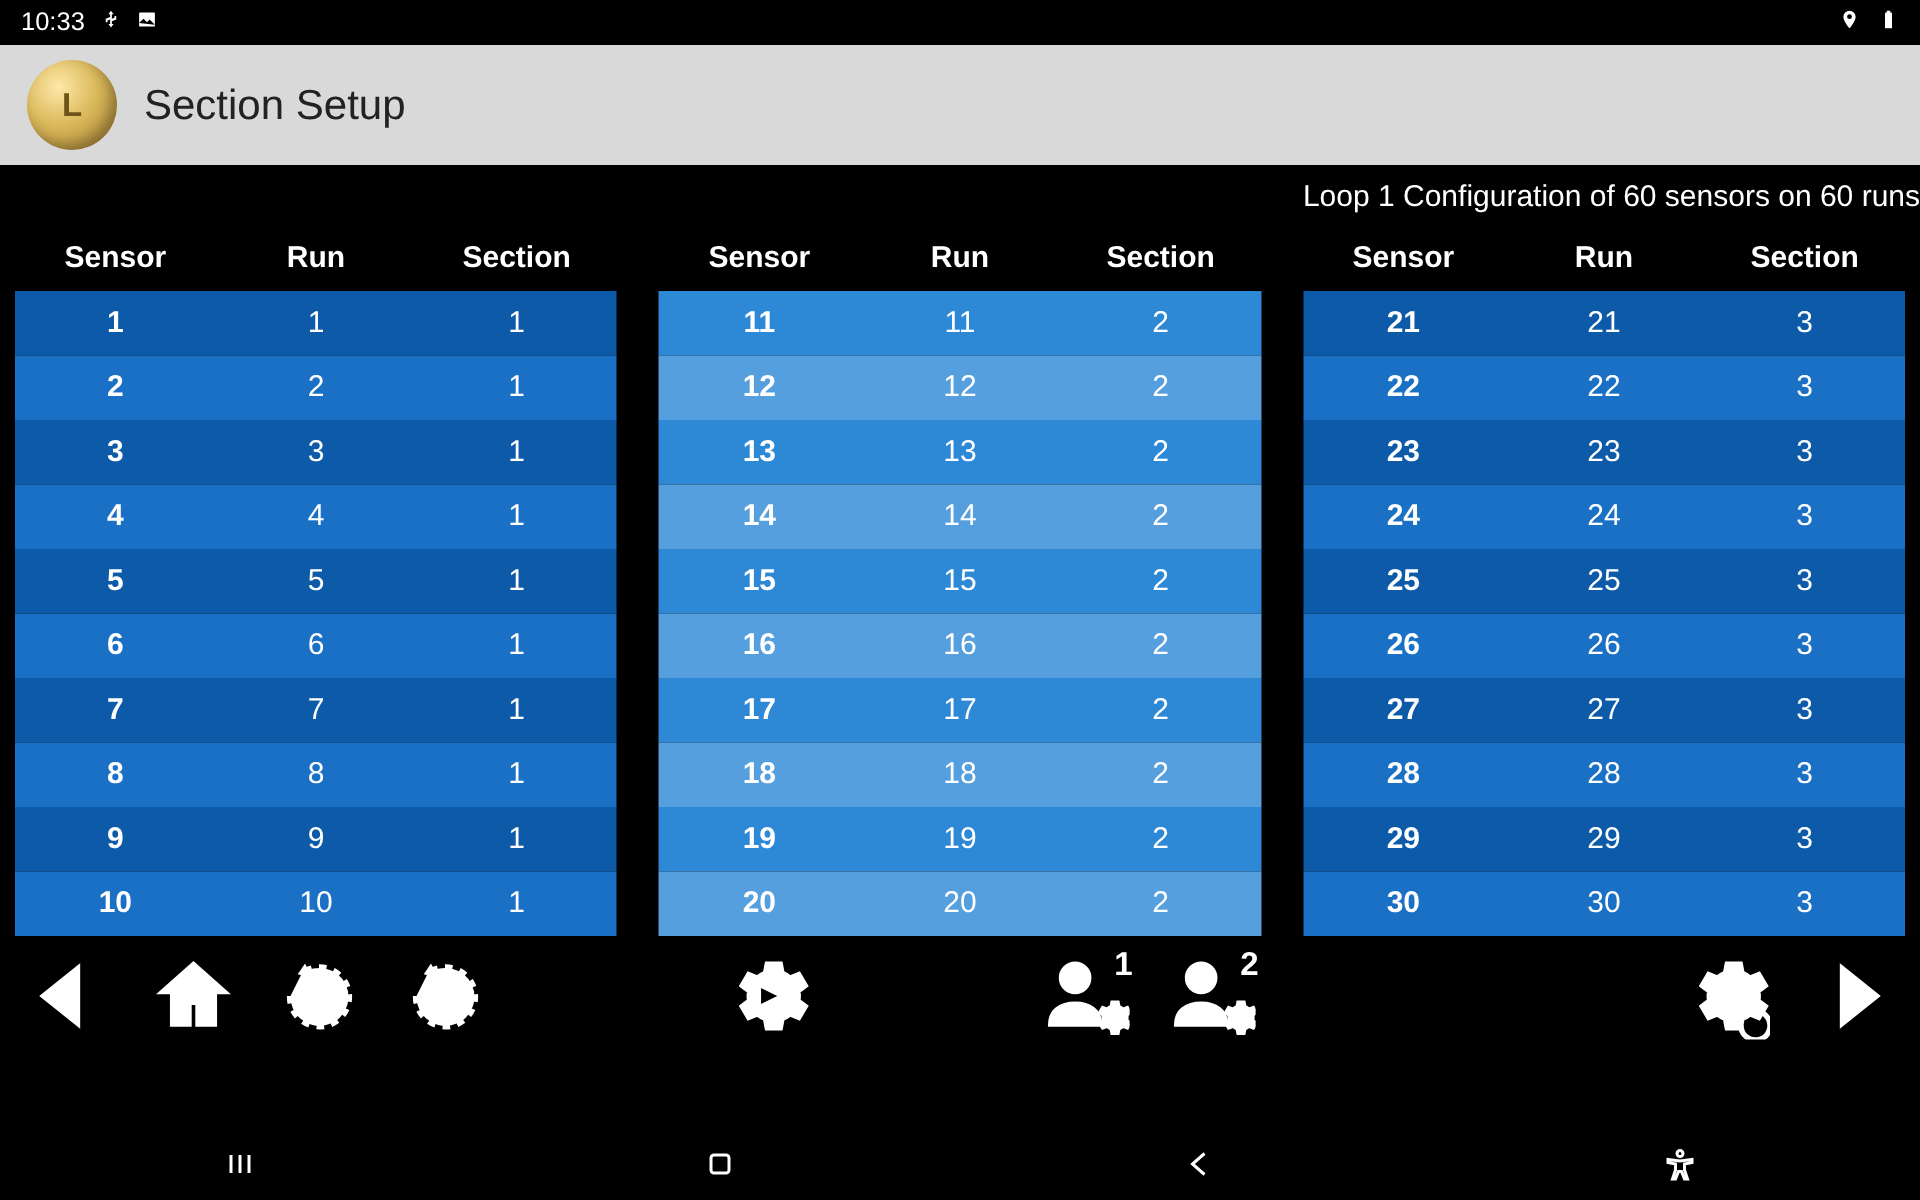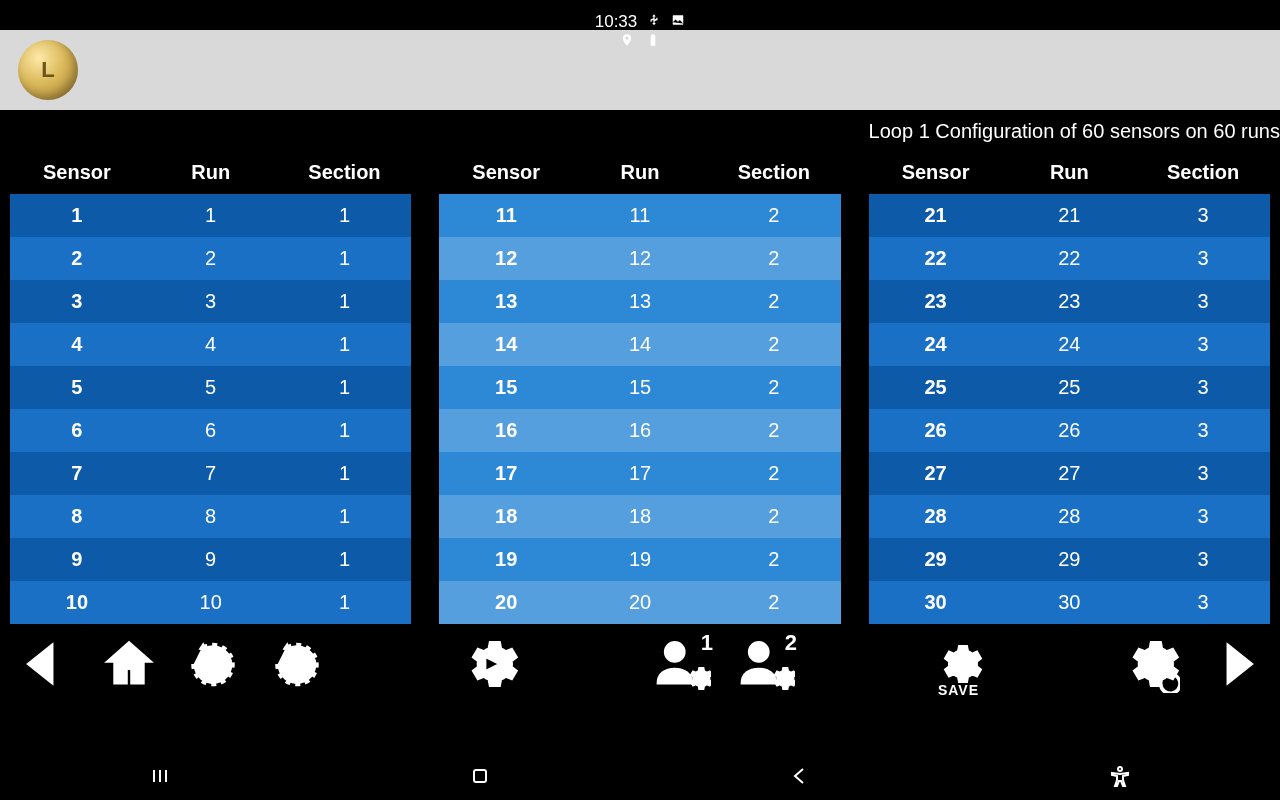--- a/index.html
+++ b/index.html
@@ -1,23 +1,22 @@
 <!DOCTYPE html>
 <html><head>
 <meta charset="utf-8">
 <style>
   * { margin: 0; padding: 0; box-sizing: border-box; }
   html, body { width: 1280px; height: 800px; font-family: Arial, Helvetica, sans-serif; background:#000; overflow:hidden; }
 
   
   .status-bar {
     height: 30px; background:#000; color:#fff; display:flex;
-    justify-content:space-between; align-items:center; padding:12px 14px;
+    justify-content:space-between; align-items:center; padding:0 14px;
     font-size:17px;
-    flex-direction:column;
   }
   .status-left { display:flex; gap:10px; align-items:center; }
   .status-right { display:flex; gap:12px; align-items:center; }
   .small-icon { width:14px; height:14px; display:inline-block; fill:#fff; }
 
   
   .app-header {
     height: 80px; background:#d9d9d9; display:flex; align-items:center;
     padding:0 18px; gap:18px;
   }
@@ -126,20 +125,21 @@
           <rect x="10" y="2" width="4" height="3"></rect>
         </svg>
     </span>
   </div>
 </div>
 
 <div class="app-header">
   <div class="logo">
     <span>L</span>
   </div>
+  <div class="title">Section Setup</div>
 </div>
 
 <div class="subtitle">Loop 1  Configuration of 60 sensors on 60 runs</div>
 
 <div class="tables">
   <div class="table t1">
     <div class="hdr">
       <div>Sensor</div>
       <div>Run</div>
       <div>Section</div>
@@ -372,26 +372,20 @@
       <path d="M2 20c0-4 3-6 7-6s7 2 7 6H2z" fill="#fff"></path>
       <g transform="translate(13,12) scale(.5)">
         <path d="M12 8a4 4 0 1 0 0 8 4 4 0 0 0 0-8zm9 4c0-.4 0-.8-.1-1.2l2.1-1.6-2-3.4-2.5 1a7 7 0 0 0-2-1.2L16 3h-4l-.5 2.6a7 7 0 0 0-2 1.2l-2.5-1-2 3.4L7.1 10.8A7 7 0 0 0 7 12c0 .4 0 .8.1 1.2L5 14.8l2 3.4 2.5-1c.6.5 1.3.9 2 1.2L12 21h4l.5-2.6c.7-.3 1.4-.7 2-1.2l2.5 1 2-3.4-2.1-1.6c.1-.4.1-.8.1-1.2z" fill="#fff"></path>
       </g>
     </svg>
     <span class="badge">2</span>
   </div>
 
   <div class="spacer"></div>
 
-  <div class="toolbtn">
-    <svg class="gear-svg" viewBox="0 0 24 24" style="width:48px;height:48px;">
-      <path d="M12 8a4 4 0 1 0 0 8 4 4 0 0 0 0-8zm9 4c0-.4 0-.8-.1-1.2l2.1-1.6-2-3.4-2.5 1a7 7 0 0 0-2-1.2L16 3h-4l-.5 2.6a7 7 0 0 0-2 1.2l-2.5-1-2 3.4L7.1 10.8A7 7 0 0 0 7 12c0 .4 0 .8.1 1.2L5 14.8l2 3.4 2.5-1c.6.5 1.3.9 2 1.2L12 21h4l.5-2.6c.7-.3 1.4-.7 2-1.2l2.5 1 2-3.4-2.1-1.6c.1-.4.1-.8.1-1.2z" fill="#fff"></path>
-    </svg>
-    <span class="save-label">SAVE</span>
-  </div>
 
   <div class="spacer"></div>
 
   <div class="toolbtn">
     <svg viewBox="0 0 24 24">
       <path d="M12 8a4 4 0 1 0 0 8 4 4 0 0 0 0-8zm9 4c0-.4 0-.8-.1-1.2l2.1-1.6-2-3.4-2.5 1a7 7 0 0 0-2-1.2L16 3h-4l-.5 2.6a7 7 0 0 0-2 1.2l-2.5-1-2 3.4L7.1 10.8A7 7 0 0 0 7 12c0 .4 0 .8.1 1.2L5 14.8l2 3.4 2.5-1c.6.5 1.3.9 2 1.2L12 21h4l.5-2.6c.7-.3 1.4-.7 2-1.2l2.5 1 2-3.4-2.1-1.6c.1-.4.1-.8.1-1.2z" fill="#fff"></path>
       <g transform="translate(14,14) scale(.5)">
         <path d="M4 12a8 8 0 1 0 2-5" fill="none" stroke="#fff" stroke-width="3"></path>
         <path d="M8 3l-3 4 5 0z" fill="#fff"></path>
       </g>

